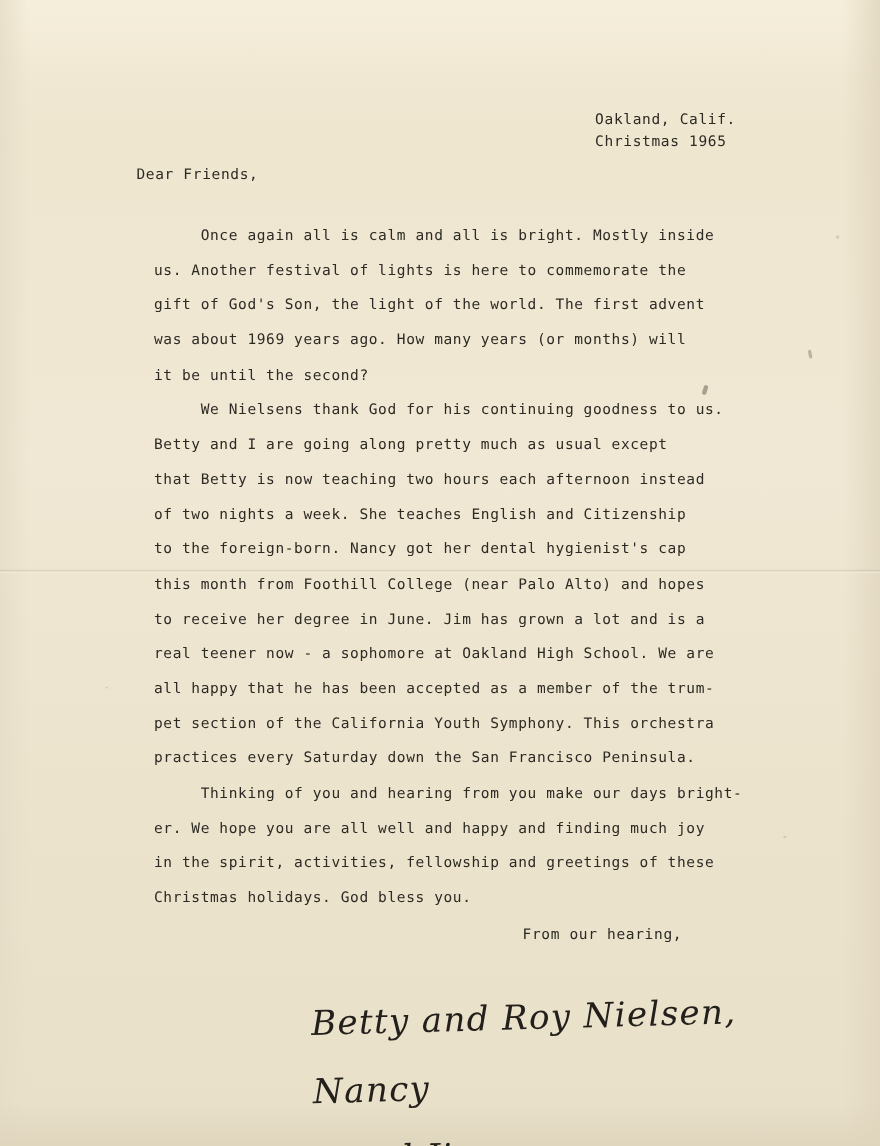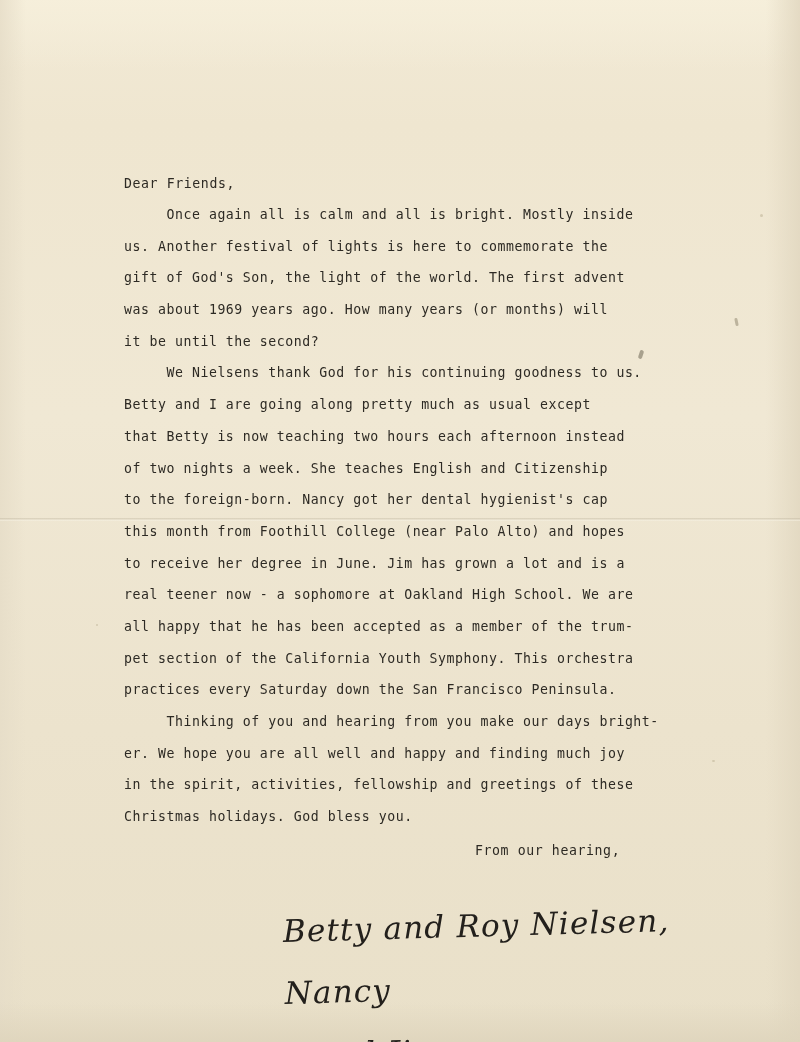--- a/index.html
+++ b/index.html
@@ -76,38 +76,39 @@
     top: 100px;
     font-size: 13.2px;
     line-height: 20px;
     letter-spacing: 0.6px;
     white-space: pre;
   }
 
   .salutation {
     position: absolute;
     left: 124px;
-    top: 176px;
+    top: 152px;
     font-size: 13.2px;
     letter-spacing: 0.6px;
   }
 
   .body-text {
     position: absolute;
     left: 124px;
     top: 199px;
     width: 600px;
     font-size: 13.2px;
     line-height: 31.7px;
     letter-spacing: 0.55px;
     white-space: pre;
   }
   .body-text .ln {
     display: block;
     height: 31.7px;
+    margin-left: 16px;
   }
 
   .closing {
     position: absolute;
     left: 475px;
     top: 843px;
     font-size: 13.2px;
     letter-spacing: 0.6px;
   }
 
@@ -160,20 +161,22 @@
   <div class="paper-right-edge"></div>
   <div class="paper-bottom-edge"></div>
   <div class="paper-fold"></div>
 
   <div class="speck" style="left:760px;top:214px;width:3px;height:3px;"></div>
   <div class="speck" style="left:96px;top:624px;width:2px;height:2px;"></div>
   <div class="speck" style="left:712px;top:760px;width:3px;height:2px;"></div>
 
   <div class="letter">
 
+    <div class="dateline">Oakland, Calif.
+Christmas 1965</div>
 
     <div class="salutation">Dear Friends,</div>
 
     <div class="body-text"><span class="ln">     Once again all is calm and all is bright. Mostly inside</span><span class="ln">us. Another festival of lights is here to commemorate the</span><span class="ln">gift of God's Son, the light of the world. The first advent</span><span class="ln">was about 1969 years ago. How many years (or months) will</span><span class="ln">it be until the second?</span><span class="ln">     We Nielsens thank God for his continuing goodness to us.</span><span class="ln">Betty and I are going along pretty much as usual except</span><span class="ln">that Betty is now teaching two hours each afternoon instead</span><span class="ln">of two nights a week. She teaches English and Citizenship</span><span class="ln">to the foreign-born. Nancy got her dental hygienist's cap</span><span class="ln">this month from Foothill College (near Palo Alto) and hopes</span><span class="ln">to receive her degree in June. Jim has grown a lot and is a</span><span class="ln">real teener now - a sophomore at Oakland High School. We are</span><span class="ln">all happy that he has been accepted as a member of the trum-</span><span class="ln">pet section of the California Youth Symphony. This orchestra</span><span class="ln">practices every Saturday down the San Francisco Peninsula.</span><span class="ln">     Thinking of you and hearing from you make our days bright-</span><span class="ln">er. We hope you are all well and happy and finding much joy</span><span class="ln">in the spirit, activities, fellowship and greetings of these</span><span class="ln">Christmas holidays. God bless you.</span></div>
 
     <div class="smudge-a"></div>
     <div class="smudge-b"></div>
 
     <div class="closing">From our hearing,</div>
 

